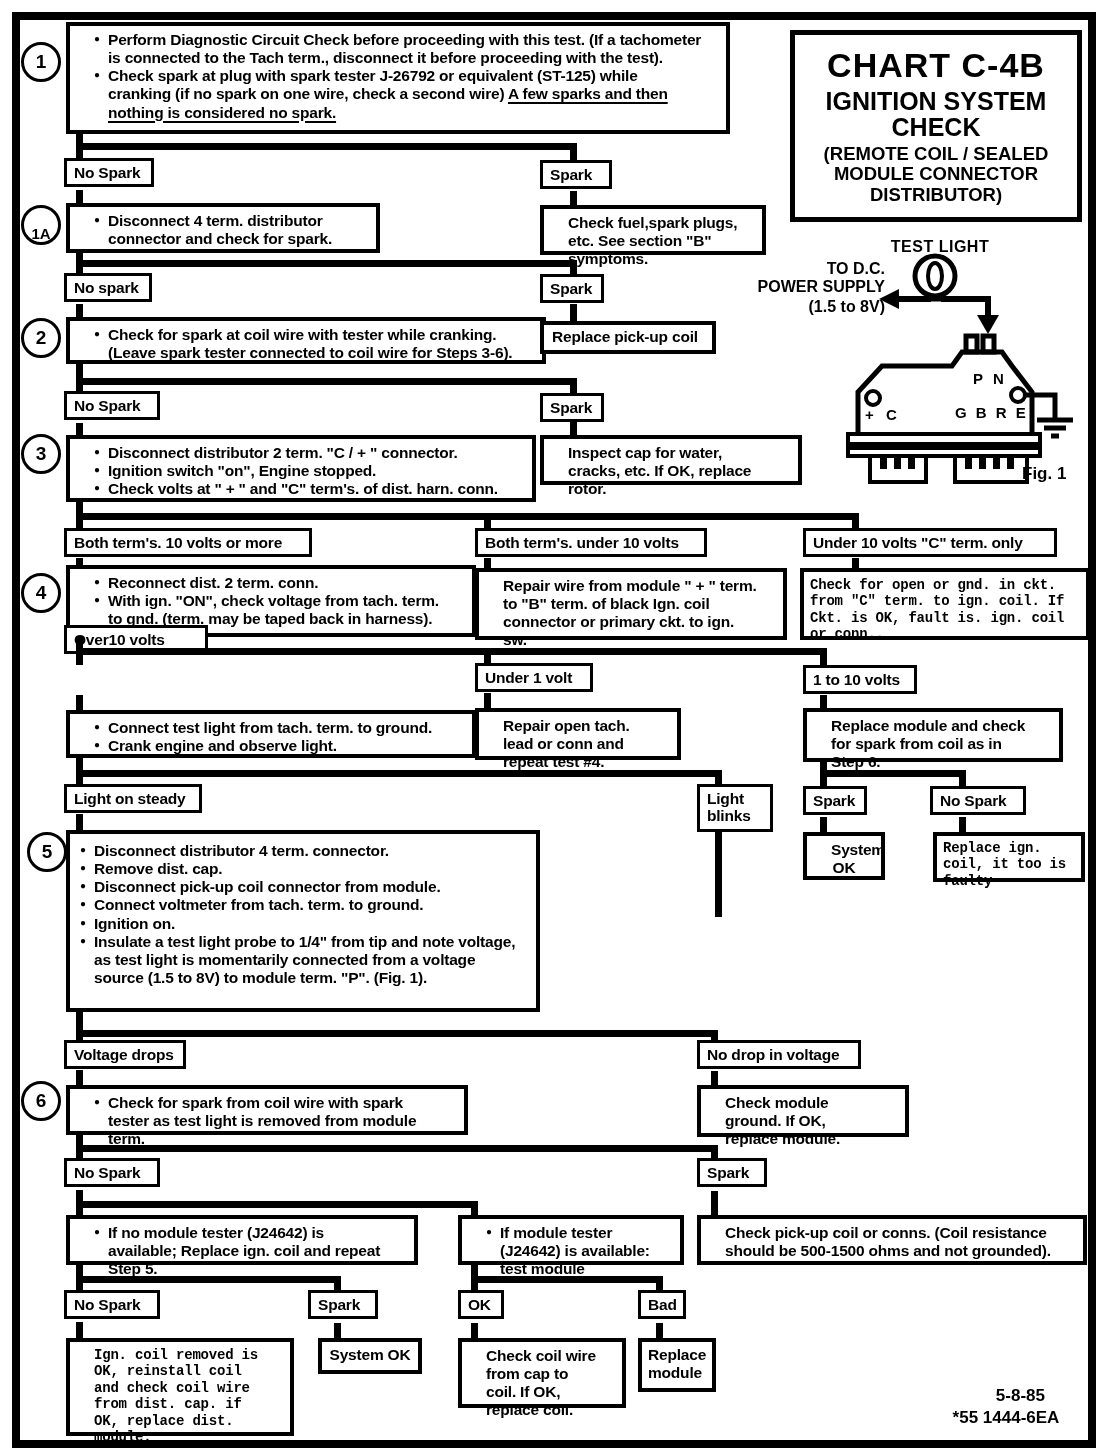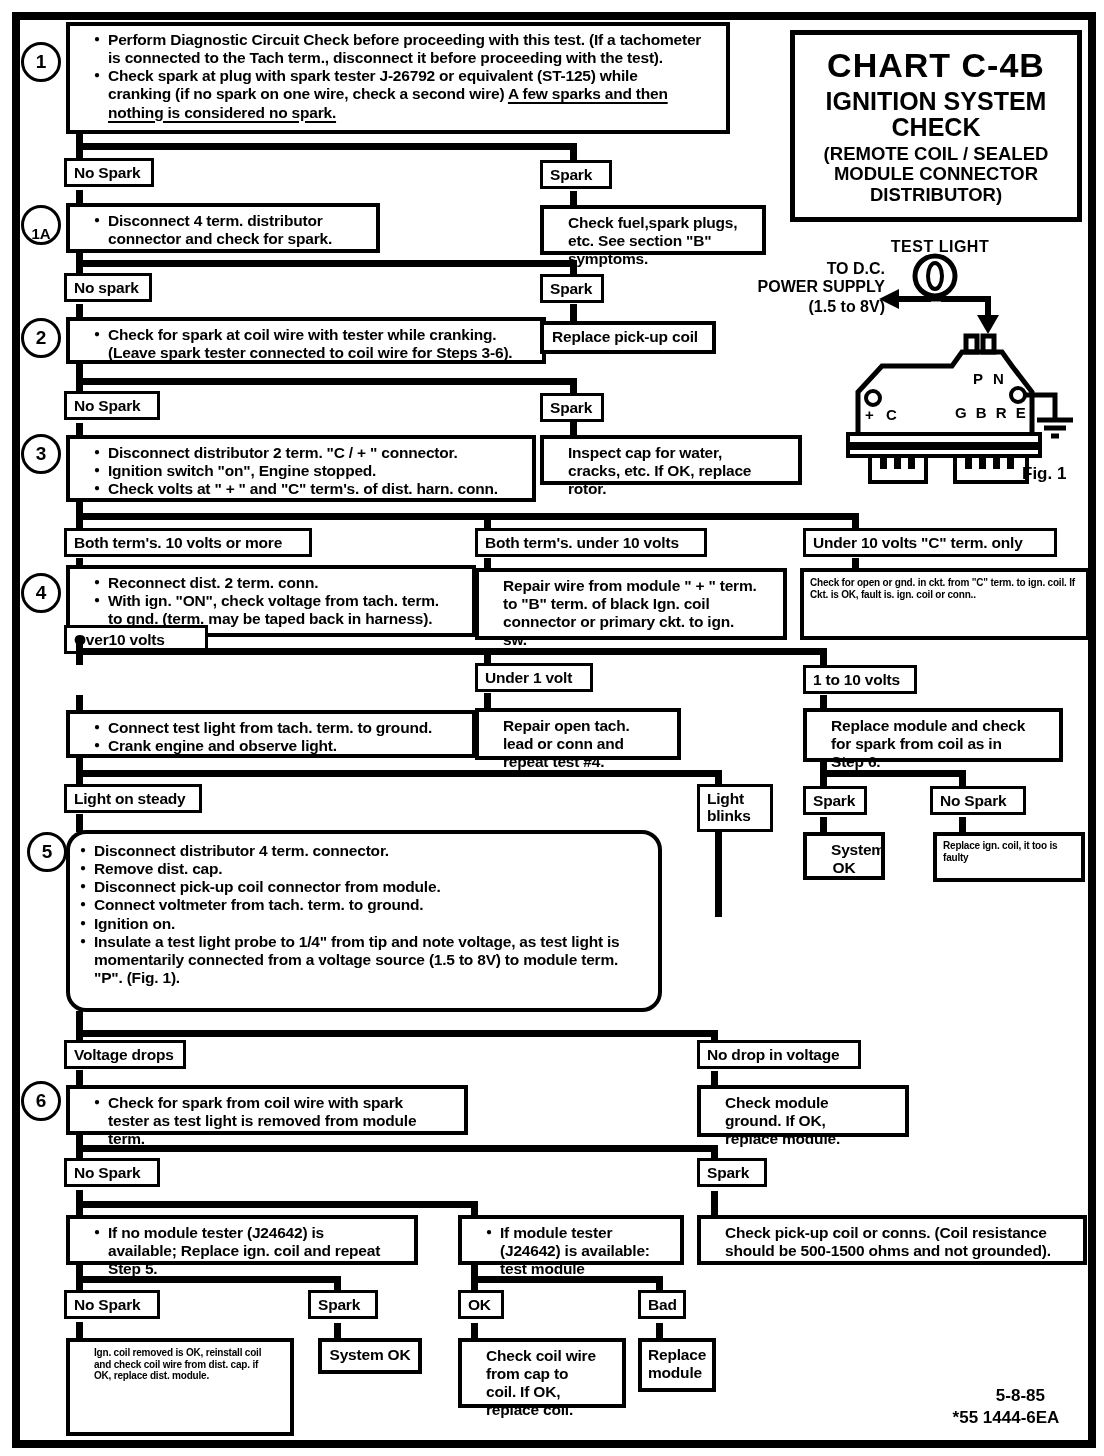--- a/index.html
+++ b/index.html
@@ -23,21 +23,21 @@
     position:absolute; width:40px; height:40px; border:3px solid #000; border-radius:50%;
     background:#fff; display:flex; align-items:center; justify-content:center; font-size:19px;
   }
   .circle.small { font-size:15px;align-items:flex-end; }
   .hline { position:absolute; height:7px; background:#000; }
   .vline { position:absolute; width:7px; background:#000; }
   .bi { position:relative; padding-left:14px; }
   .bi::before { content:"●"; position:absolute; left:0; top:2px; font-size:10px; }
   .u { text-decoration:underline; text-decoration-thickness:2px; text-underline-offset:3px; }
   .tc { text-align:center; }
-  .f15 { font-size:10px; }
+  .f15 { font-size:14px;font-family:Liberation Mono, monospace; }
   .title-box {
     position:absolute; left:790px; top:30px; width:292px; height:192px; border:5px solid #000;
     display:flex; flex-direction:column; align-items:center; justify-content:center;
     text-align:center; padding:6px; gap:3px; background:#fff;
   }
   .t1 { font-size:34px; letter-spacing:1px; }
   .t2 { font-size:25px; line-height:1.05; }
   .t3 { font-size:18.5px; line-height:1.12; }
   .fig { position:absolute; left:735px; top:228px; }
   .fig text { font-family:"Liberation Sans","DejaVu Sans",sans-serif; font-weight:700; fill:#000; }
@@ -164,21 +164,21 @@
   <div class="box" style="left:475px;top:708px;width:206px;height:52px;">Repair open tach. lead or conn and repeat test #4.</div>
   <div class="box" style="left:803px;top:708px;width:260px;height:54px;">Replace module and check for spark from coil as in Step 6.</div>
 
   <div class="label" style="left:803px;top:786px;width:64px;">Spark</div>
   <div class="label" style="left:930px;top:786px;width:96px;">No Spark</div>
   <div class="box tc" style="left:803px;top:832px;width:82px;height:48px;">System OK</div>
   <div class="box f15" style="left:933px;top:832px;width:152px;height:50px;padding:4px 6px;">Replace ign. coil, it too is faulty</div>
 
   <div class="label" style="left:64px;top:784px;width:138px;">Light on steady</div>
   <div class="label wrap" style="left:697px;top:784px;width:76px;height:48px;">Light blinks</div>
-  <div class="box" style="left:66px;top:830px;width:596px;height:182px;padding:8px 10px;border-radius:20px;">
+  <div class="box" style="left:66px;top:830px;width:474px;height:182px;padding:8px 10px;">
     <div class="bi"><span>Disconnect distributor 4 term. connector.</span></div>
     <div class="bi"><span>Remove dist. cap.</span></div>
     <div class="bi"><span>Disconnect pick-up coil connector from module.</span></div>
     <div class="bi"><span>Connect voltmeter from tach. term. to ground.</span></div>
     <div class="bi"><span>Ignition on.</span></div>
     <div class="bi"><span>Insulate a test light probe to 1/4" from tip and note voltage, as test light is momentarily connected from a voltage source  (1.5  to 8V) to module term. "P". (Fig. 1).</span></div>
   </div>
 
   <div class="label" style="left:64px;top:1040px;width:122px;">Voltage drops</div>
   <div class="label" style="left:697px;top:1040px;width:164px;">No drop in voltage</div>

